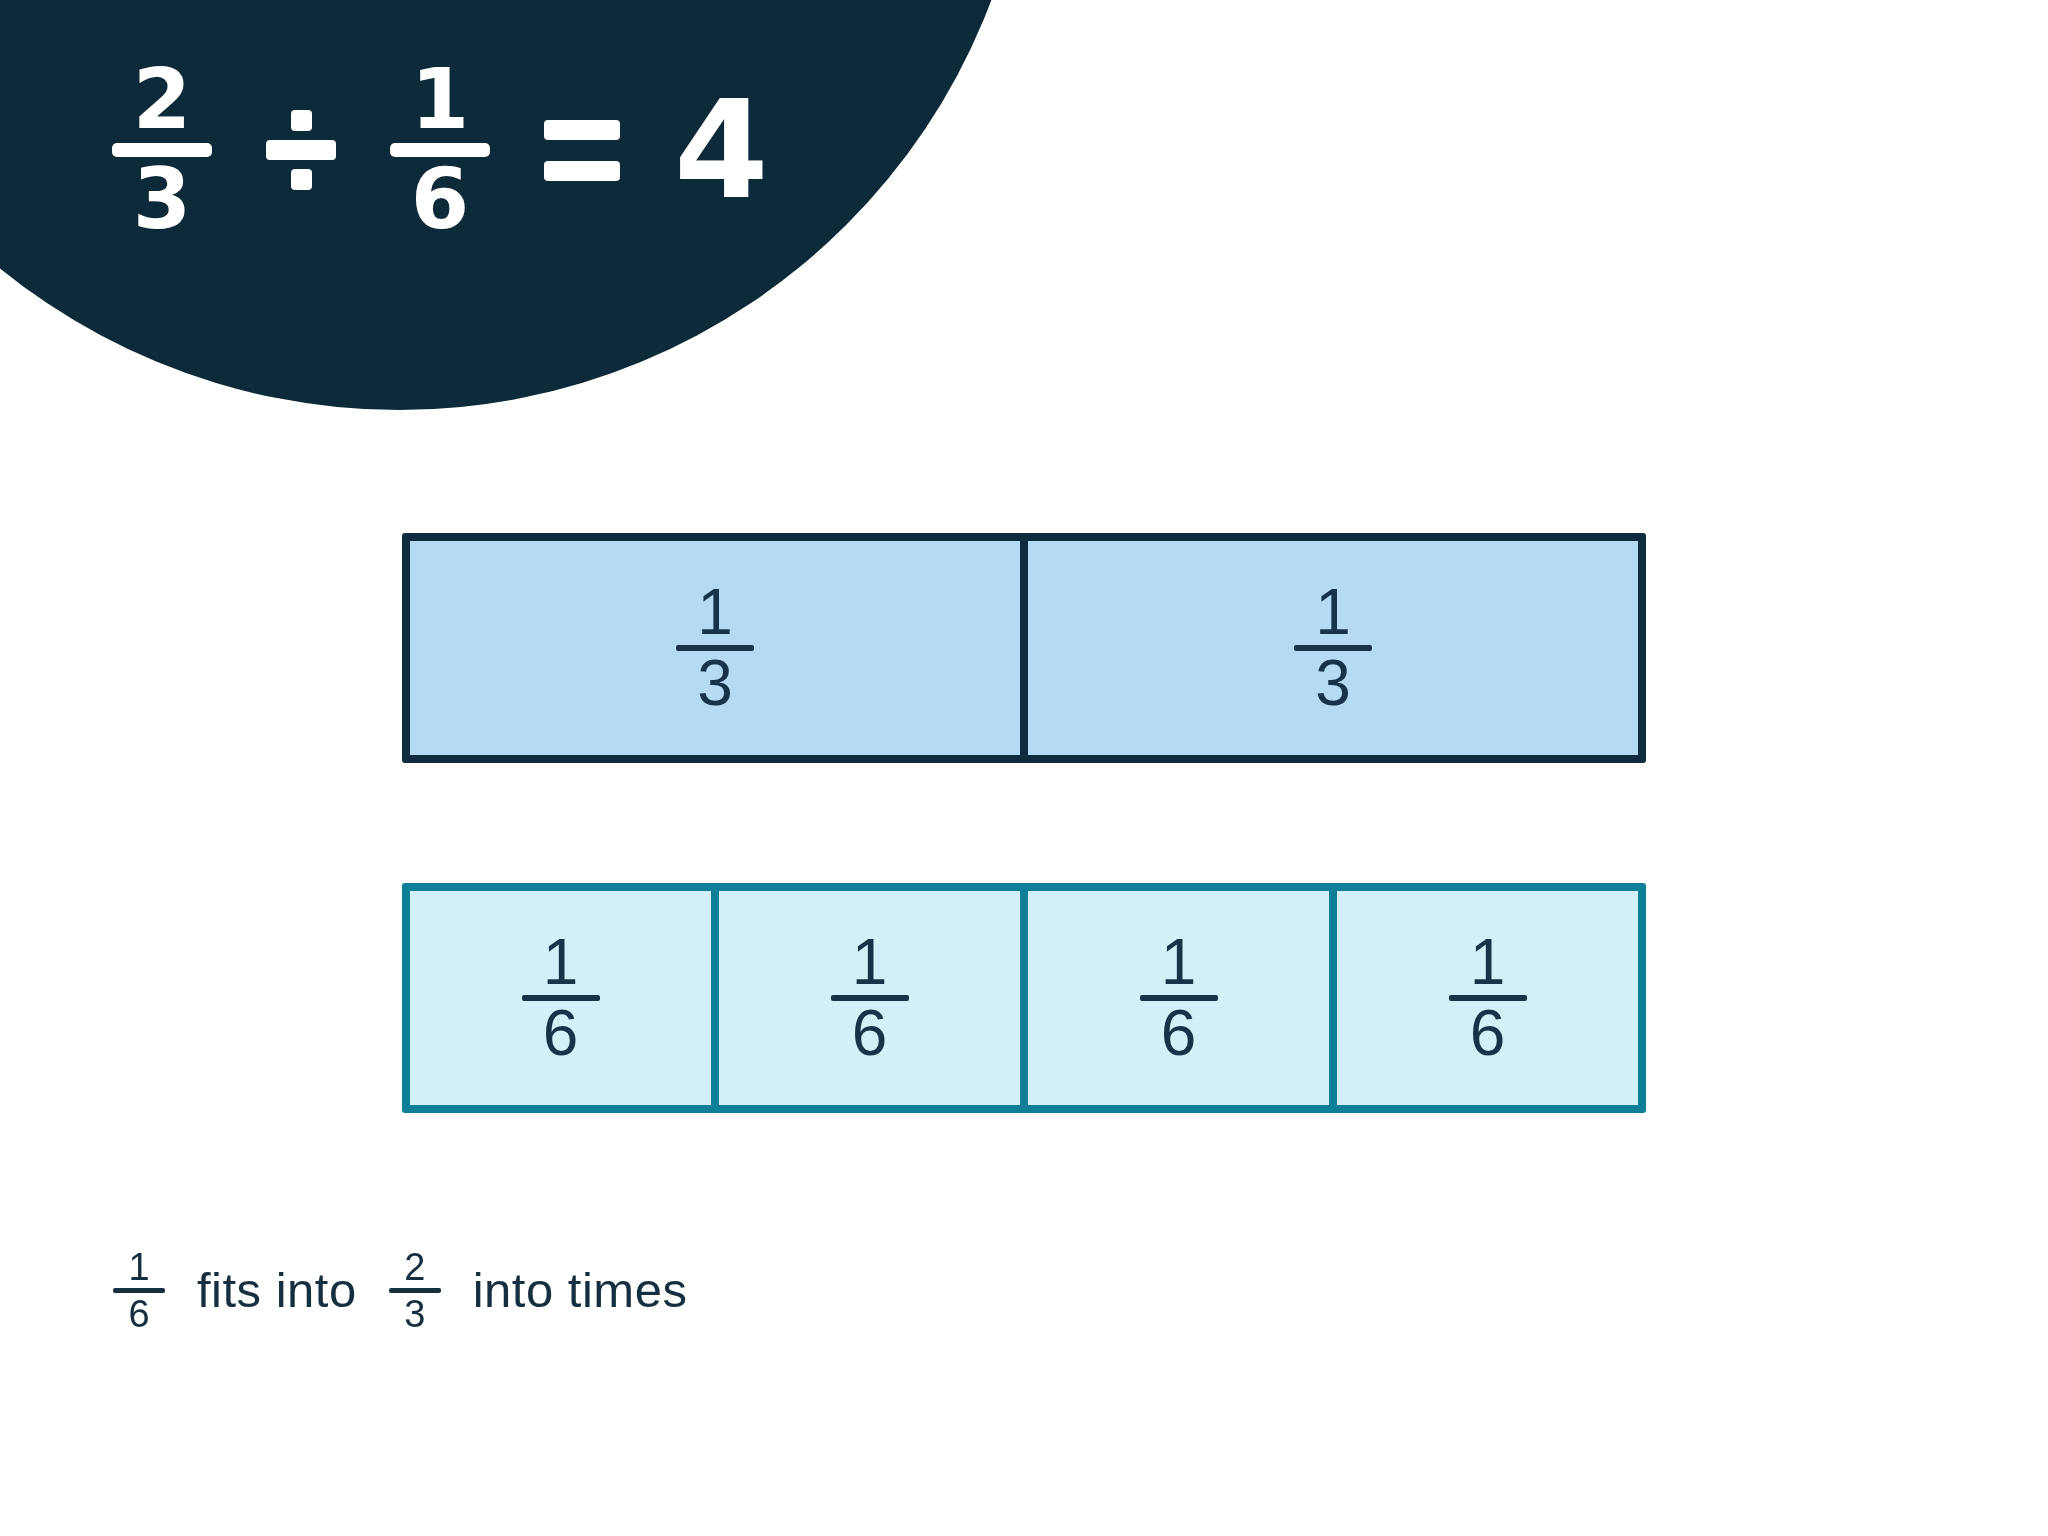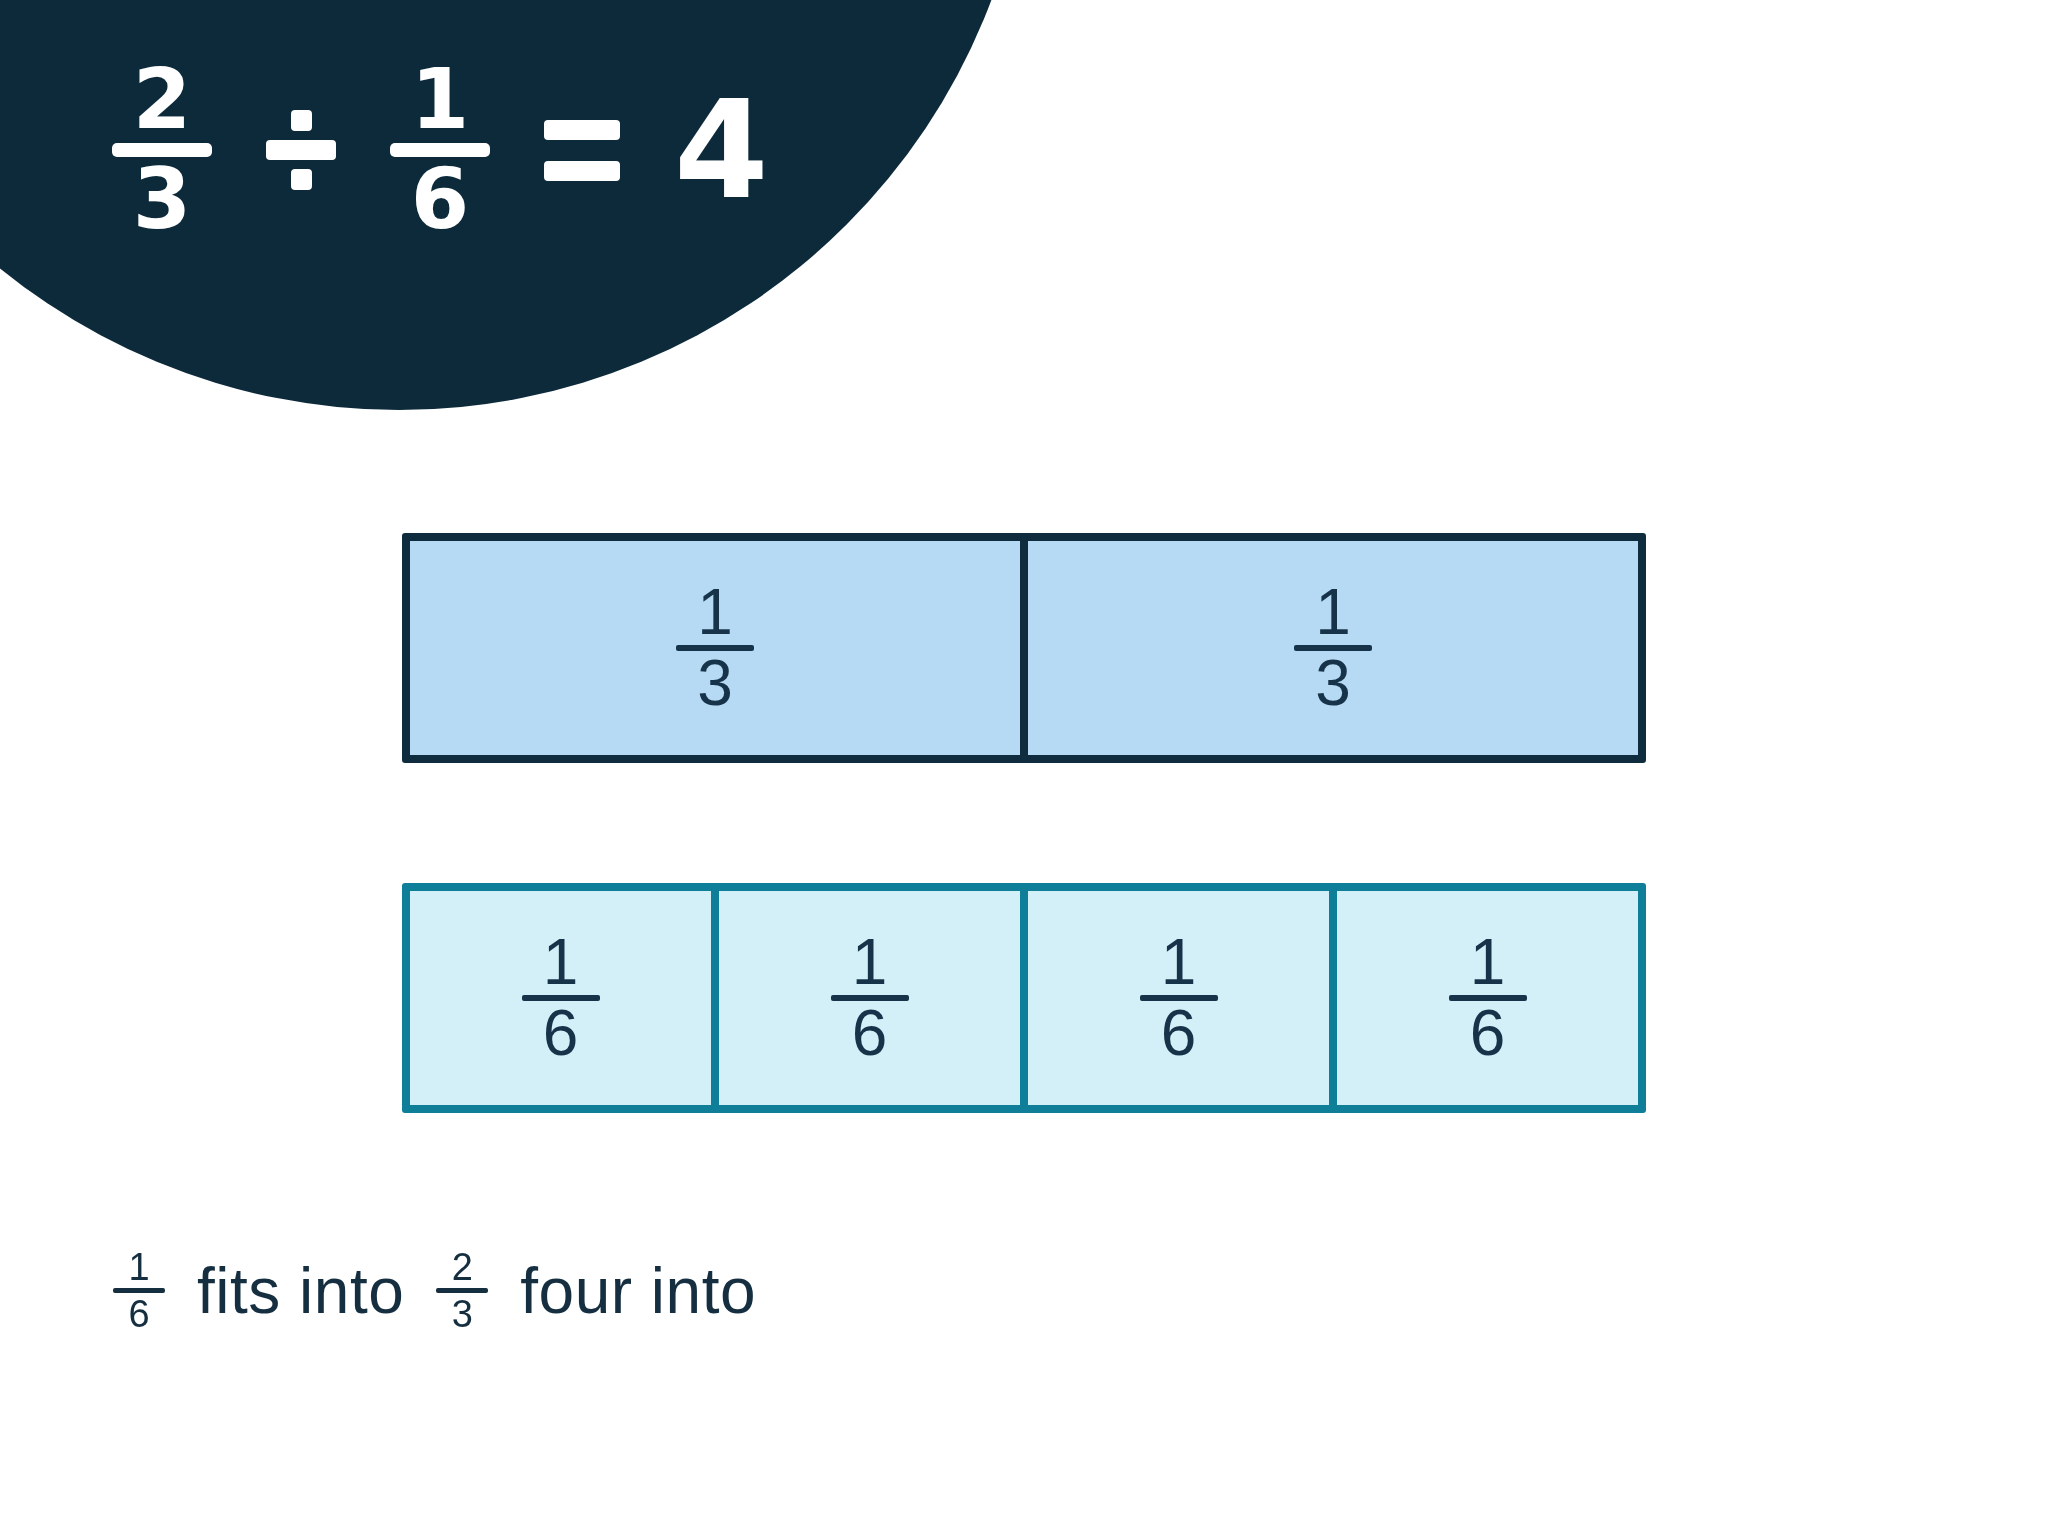--- a/index.html
+++ b/index.html
@@ -83,21 +83,21 @@
     left: 113px;
     top: 1252px;
     display: flex;
     align-items: center;
     gap: 32px;
     color: #152e40;
   }
   .smallfrac { display: flex; flex-direction: column; align-items: center; gap: 6px; }
   .snum { font-size: 38px; line-height: 0.8; }
   .sbar { width: 52px; height: 5px; background: #152e40; border-radius: 2px; }
-  .cap-text { font-size: 64px; line-height: 1; letter-spacing: 0.5px; }
+  .cap-text { font-size: 49px; line-height: 1; letter-spacing: 0.5px; }
 </style>
 </head>
 <body>
 
 <div class="stage">
 
   <div class="blob"></div>
 
   <div class="equation">
     <div class="bigfrac">
@@ -175,16 +175,16 @@
       <span class="snum">1</span>
       <span class="sbar"></span>
       <span class="snum">6</span>
     </div>
     <span class="cap-text">fits into</span>
     <div class="smallfrac">
       <span class="snum">2</span>
       <span class="sbar"></span>
       <span class="snum">3</span>
     </div>
-    <span class="cap-text">four into</span>
+    <span class="cap-text">into times</span>
   </div>
 
 </div>
 
 </body></html>

